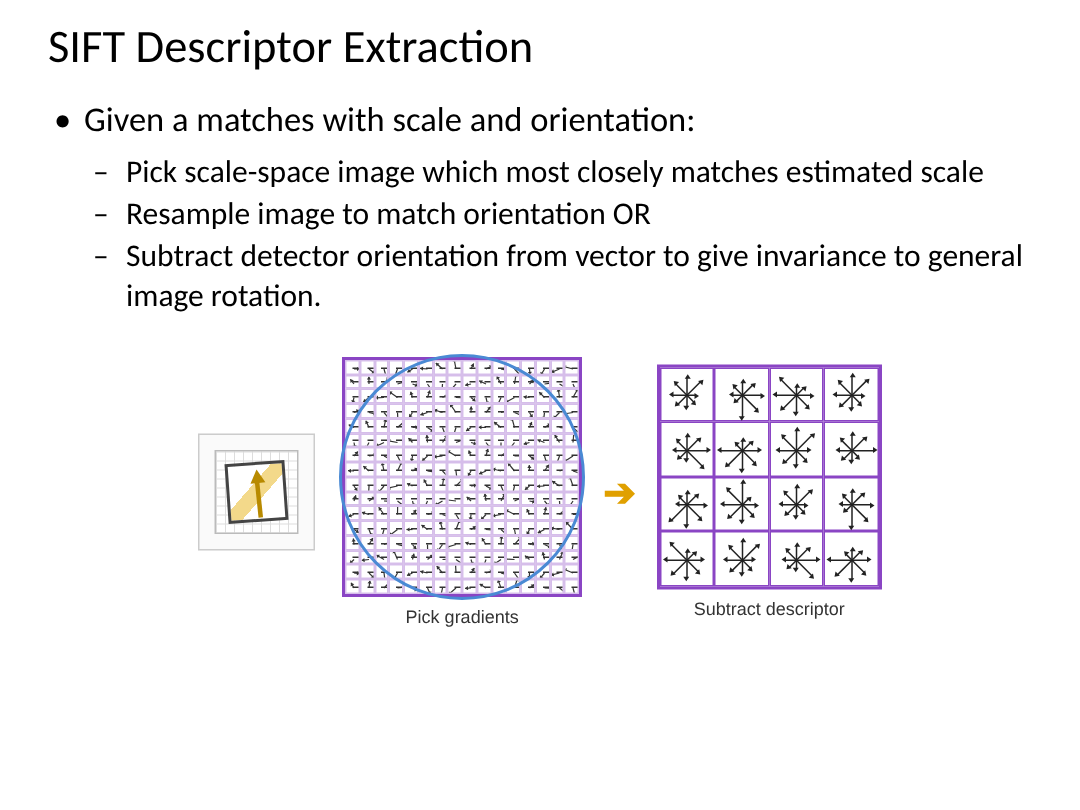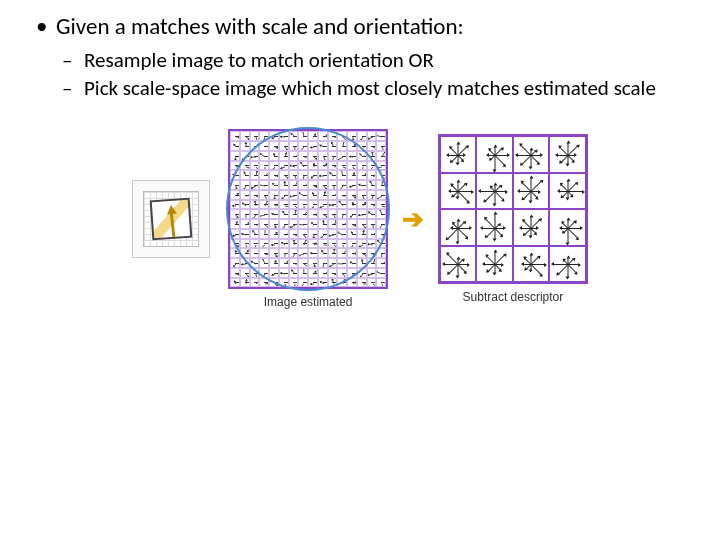--- a/index.html
+++ b/index.html
@@ -206,27 +206,29 @@
     top: -2.5px;
     border-top: 2.5px solid transparent;
     border-bottom: 2.5px solid transparent;
     border-left: 3px solid #222;
   }
 </style>
 </head>
 <body>
 
 <div class="slide">
+  <h1 class="title">SIFT Descriptor Extraction</h1>
 
   <ul class="lvl1">
     <li>
       <span>Given a matches with scale and orientation:</span>
       <ul class="lvl2">
+        <li>Pick scale-space image which most closely matches estimated scale</li>
         <li>Resample image to match orientation OR</li>
-        <li>Pick scale-space image which most closely matches estimated scale</li>
+        <li>Subtract detector orientation from vector to give invariance to general image rotation.</li>
       </ul>
     </li>
   </ul>
 
   <div class="figzone">
 
     <div class="figblock">
       <div class="patch-outer">
         <div class="patch-grid">
           <div class="patch-inner"></div>
@@ -2282,21 +2284,21 @@
               <svg width="10" height="10" style="position:absolute;left:0;top:0" viewBox="-5 -5 10 10">
                 <g transform="rotate(75)">
                   <line x1="0" y1="0" x2="7" y2="0" stroke="#333" stroke-width="0.8"></line>
                   <polygon points="7,0 5,-1.4 5,1.4" fill="#333"></polygon>
                 </g>
               </svg>
             </div>
           </div>
         <div class="grad-circle"></div>
       </div>
-      <div class="figcaption">Image estimated</div>
+      <div class="figcaption">Pick gradients</div>
     </div>
 
     <div class="yellow-arrow">➔</div>
 
     <div class="figblock">
       <div class="desc-grid" id="desc-grid">
           <div class="desc-cell">
             <div class="star">
               <div class="ray" style="width: 6px; transform: rotate(0deg);"></div>
               <div class="ray" style="width: 7px; transform: rotate(45deg);"></div>

